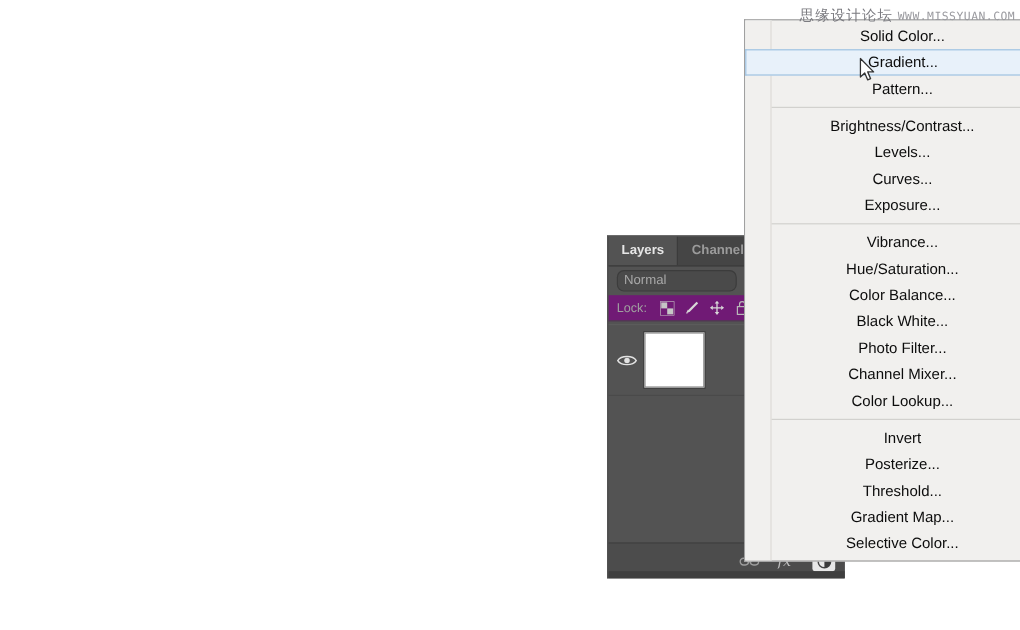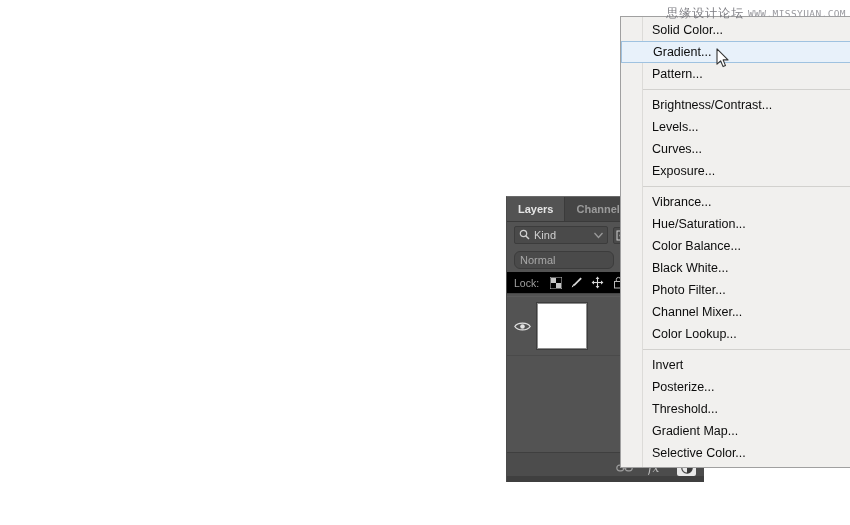--- a/index.html
+++ b/index.html
@@ -14,20 +14,21 @@
     overflow: hidden;
     position: relative;
   }
 
   #stage {
     position: absolute;
     left: 0; top: 0;
     width: 850px;
     height: 525px;
     background: #ffffff;
+    text-align: center;
   }
 
   
   .watermark {
     position: absolute;
     top: 5px;
     right: 4px;
     font-size: 11px;
     color: #8d8d93;
     letter-spacing: 0.3px;
@@ -144,21 +145,21 @@
     display: flex;
     align-items: center;
     padding: 0 5px;
     box-sizing: border-box;
     color: #a8a8a8;
     font-size: 11px;
   }
 
   .lock-row {
     height: 22px;
-    background: #000000;
+    background: #701a75;
     gap: 8px;
     border-bottom: 1px solid #454545;
   }
   .lock-label {
     color: #a0a0a0;
     font-size: 10.5px;
     margin-right: 2px;
   }
   .lock-icon {
     width: 13px;
@@ -318,42 +319,20 @@
         <span>Layers</span>
       </div>
       <div class="panel-tab">
         <span>Channels</span>
       </div>
       <div class="panel-tab">
         <span>P</span>
       </div>
     </div>
 
-    <div class="panel-row filter-row">
-      <div class="kind-select">
-        <span>
-          <svg width="11" height="11" viewBox="0 0 11 11">
-            <circle cx="4.5" cy="4.5" r="3.2" fill="none" stroke="#d0d0d0" stroke-width="1.2"></circle>
-            <line x1="6.9" y1="6.9" x2="10" y2="10" stroke="#d0d0d0" stroke-width="1.4"></line>
-          </svg>
-        </span>
-        <span class="kind-label">Kind</span>
-        <span>
-          <svg width="9" height="7" viewBox="0 0 9 7">
-            <path d="M0.5 1 L4.5 5.5 L8.5 1" fill="none" stroke="#9a9a9a" stroke-width="1.3"></path>
-          </svg>
-        </span>
-      </div>
-      <div class="icon-btn-sq">
-        <svg width="11" height="11" viewBox="0 0 11 11">
-          <rect x="1" y="1" width="9" height="9" fill="none" stroke="#cfcfcf" stroke-width="1"></rect>
-          <circle cx="5.5" cy="5.5" r="2" fill="#cfcfcf"></circle>
-        </svg>
-      </div>
-    </div>
 
     <div class="panel-row blend-row">
       <div class="blend-select">
         <span>Normal</span>
       </div>
     </div>
 
     <div class="panel-row lock-row">
       <span class="lock-label">Lock:</span>
       <span class="lock-icon">

